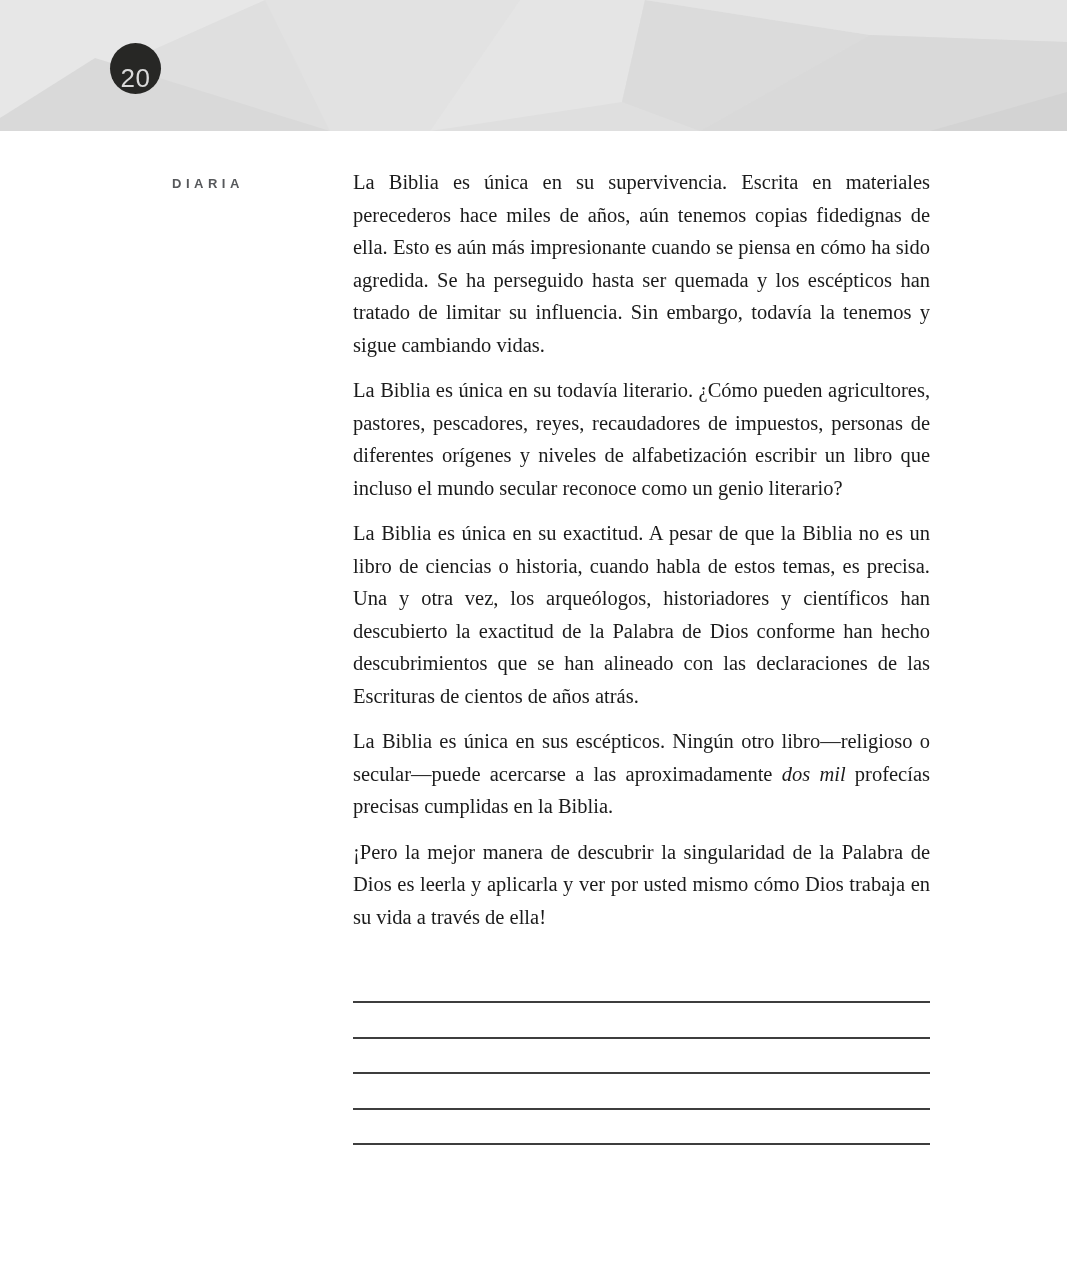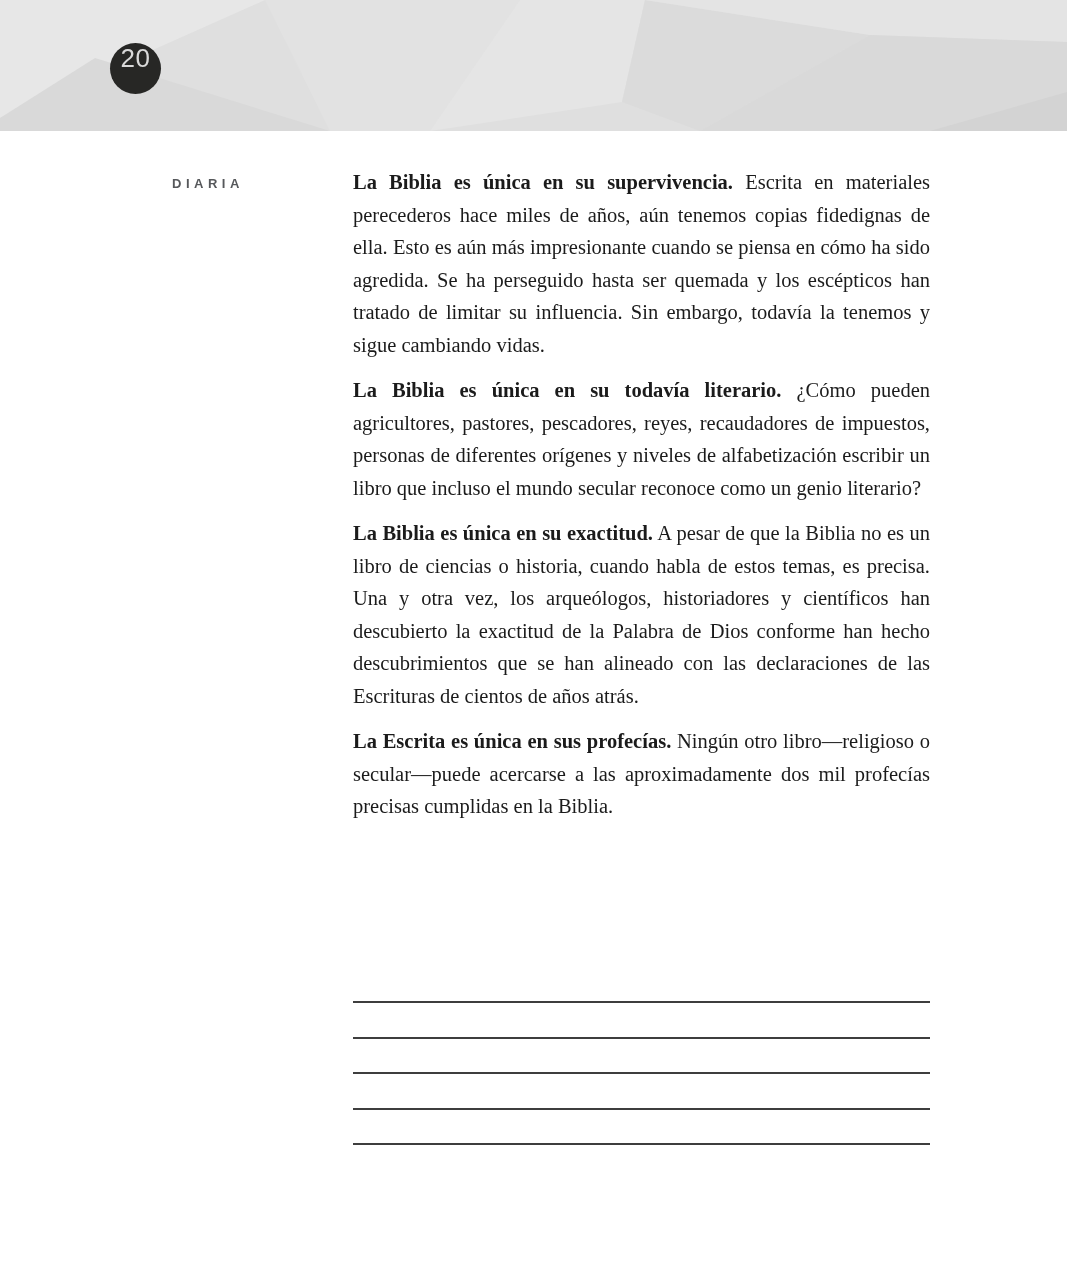--- a/index.html
+++ b/index.html
@@ -24,21 +24,21 @@
     border-bottom: 1px solid #d4d4d4;
   }
   .header .facets { position: absolute; left: 0; top: 0; width: 1067px; height: 131px; }
 
   .badge {
     position: absolute; left: 110px; top: 43px;
     width: 51px; height: 51px;
     border-radius: 50%;
     background: #272725;
     color: #d9d9d9;
-    display: flex; align-items: flex-start; justify-content: center;
+    display: flex; align-items: flex-end; justify-content: center;
     font-size: 26px; font-weight: 400; letter-spacing: 0.5px;
   }
   .titles { position: absolute; left: 188px; top: 45px; }
   .kicker {
     font-size: 15px; letter-spacing: 2.6px;
     color: #3c3c3c; font-weight: 400;
     line-height: 16px;
   }
   .main-title {
     font-size: 24px; font-weight: 700; letter-spacing: 1px;
@@ -59,22 +59,22 @@
   .body-col {
     position: absolute; left: 353px; top: 166px;
     width: 577px;
     font-family: "Liberation Serif", serif;
     font-size: 20.5px;
     line-height: 32.5px;
     color: #1b1b1b;
     text-align: justify;
   }
   .body-col p { margin: 0 0 13px 0; }
-  .body-col .lead { font-weight: 700; }
-  .body-col .ital { }
+  .body-col .lead { font-weight: 400; }
+  .body-col .ital { font-style: italic; }
 
   
   .note-lines {
     position: absolute; left: 353px; top: 1001px;
     width: 577px;
   }
   .note-line {
     height: 2px;
     background: #3e3e3e;
     margin-bottom: 33.5px;
@@ -111,21 +111,24 @@
     <p>
       <span class="lead">La Biblia es única en su supervivencia.</span><span> Escrita en materiales perecederos hace miles de años, aún tenemos copias fidedignas de ella. Esto es aún más impresionante cuando se piensa en cómo ha sido agredida. Se ha perseguido hasta ser quemada y los escépticos han tratado de limitar su influencia. Sin embargo, todavía la tenemos y sigue cambiando vidas.</span>
     </p>
     <p>
       <span class="lead">La Biblia es única en su todavía literario.</span><span> ¿Cómo pueden agricultores, pastores, pescadores, reyes, recaudadores de impuestos, personas de diferentes orígenes y niveles de alfabetización escribir un libro que incluso el mundo secular reconoce como un genio literario?</span>
     </p>
     <p>
       <span class="lead">La Biblia es única en su exactitud.</span><span> A pesar de que la Biblia no es un libro de ciencias o historia, cuando habla de estos temas, es precisa. Una y otra vez, los arqueólogos, historiadores y científicos han descubierto la exactitud de la Palabra de Dios conforme han hecho descubrimientos que se han alineado con las declaraciones de las Escrituras de cientos de años atrás.</span>
     </p>
     <p>
-      <span class="lead">La Escrita es única en sus profecías.</span><span> Ningún otro libro—religioso o secular—puede acercarse a las aproximadamente </span><span class="ital">dos mil</span><span> profecías precisas cumplidas en la Biblia.</span>
+      <span class="lead">La Biblia es única en sus escépticos.</span><span> Ningún otro libro—religioso o secular—puede acercarse a las aproximadamente </span><span class="ital">dos mil</span><span> profecías precisas cumplidas en la Biblia.</span>
+    </p>
+    <p>
+      <span>¡Pero la mejor manera de descubrir la singularidad de la Palabra de Dios es leerla y aplicarla y ver por usted mismo cómo Dios trabaja en su vida a través de ella!</span>
     </p>
   </div>
 
   <div class="note-lines">
       <div class="note-line"></div>
       <div class="note-line"></div>
       <div class="note-line"></div>
       <div class="note-line"></div>
       <div class="note-line"></div>
     </div>

